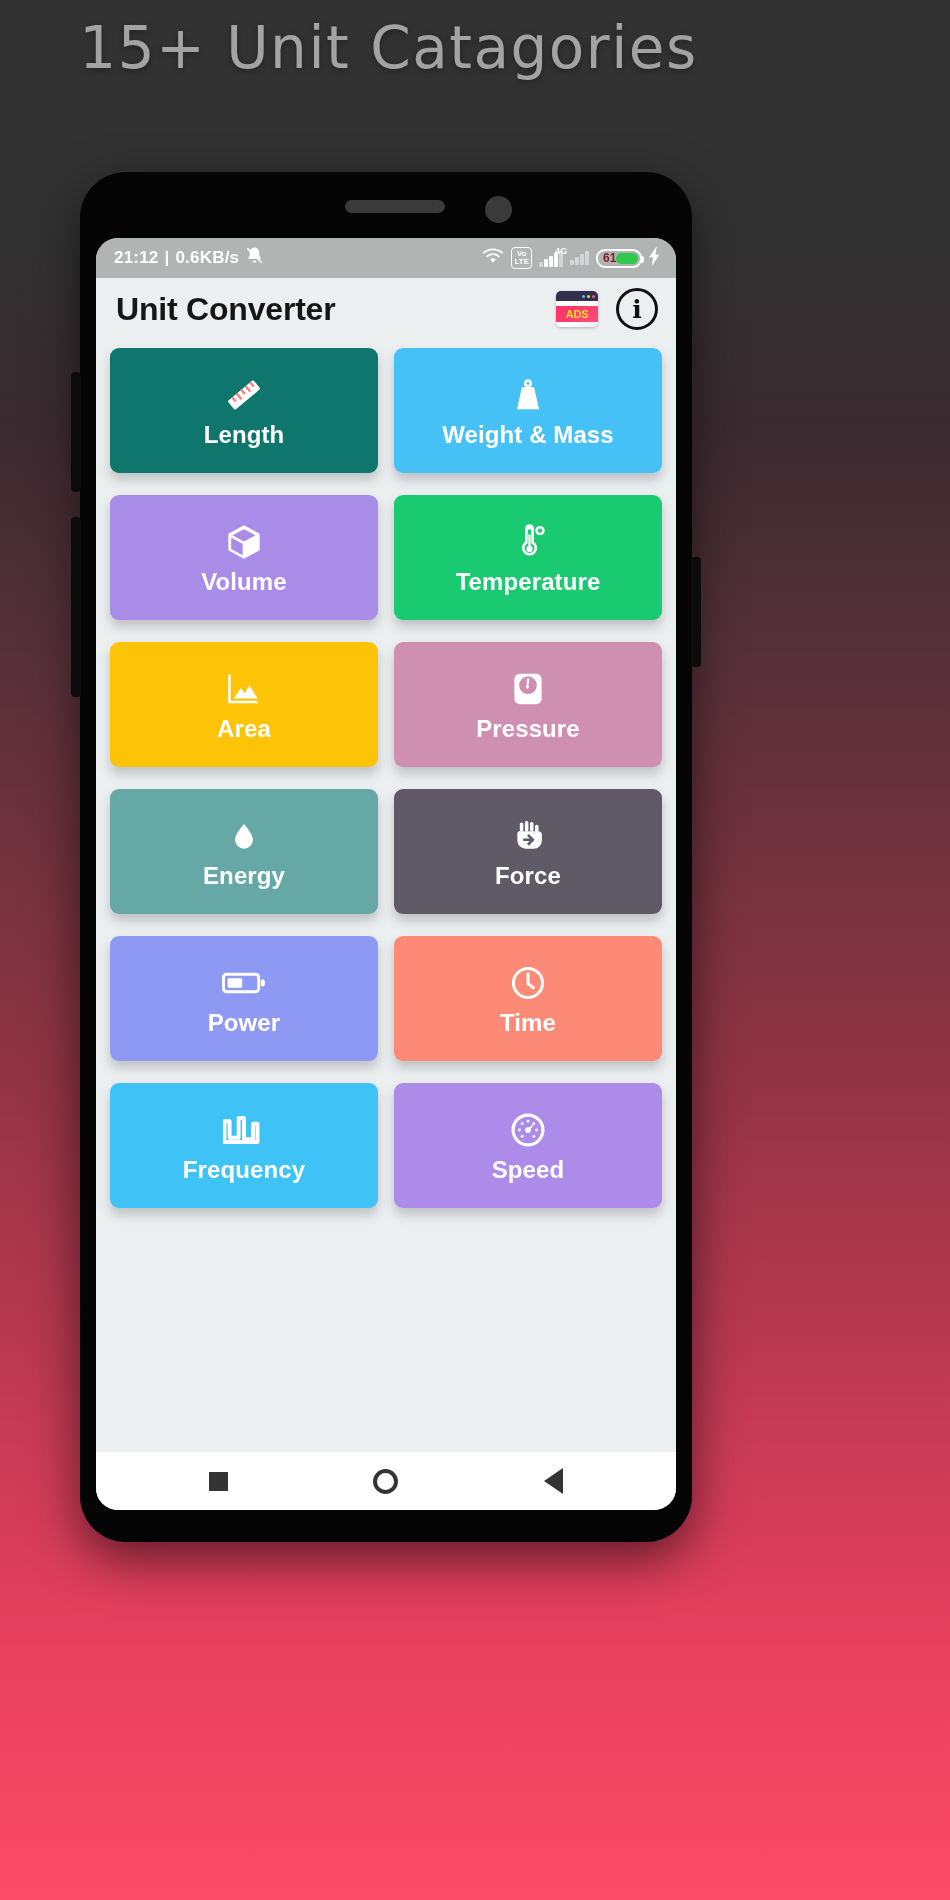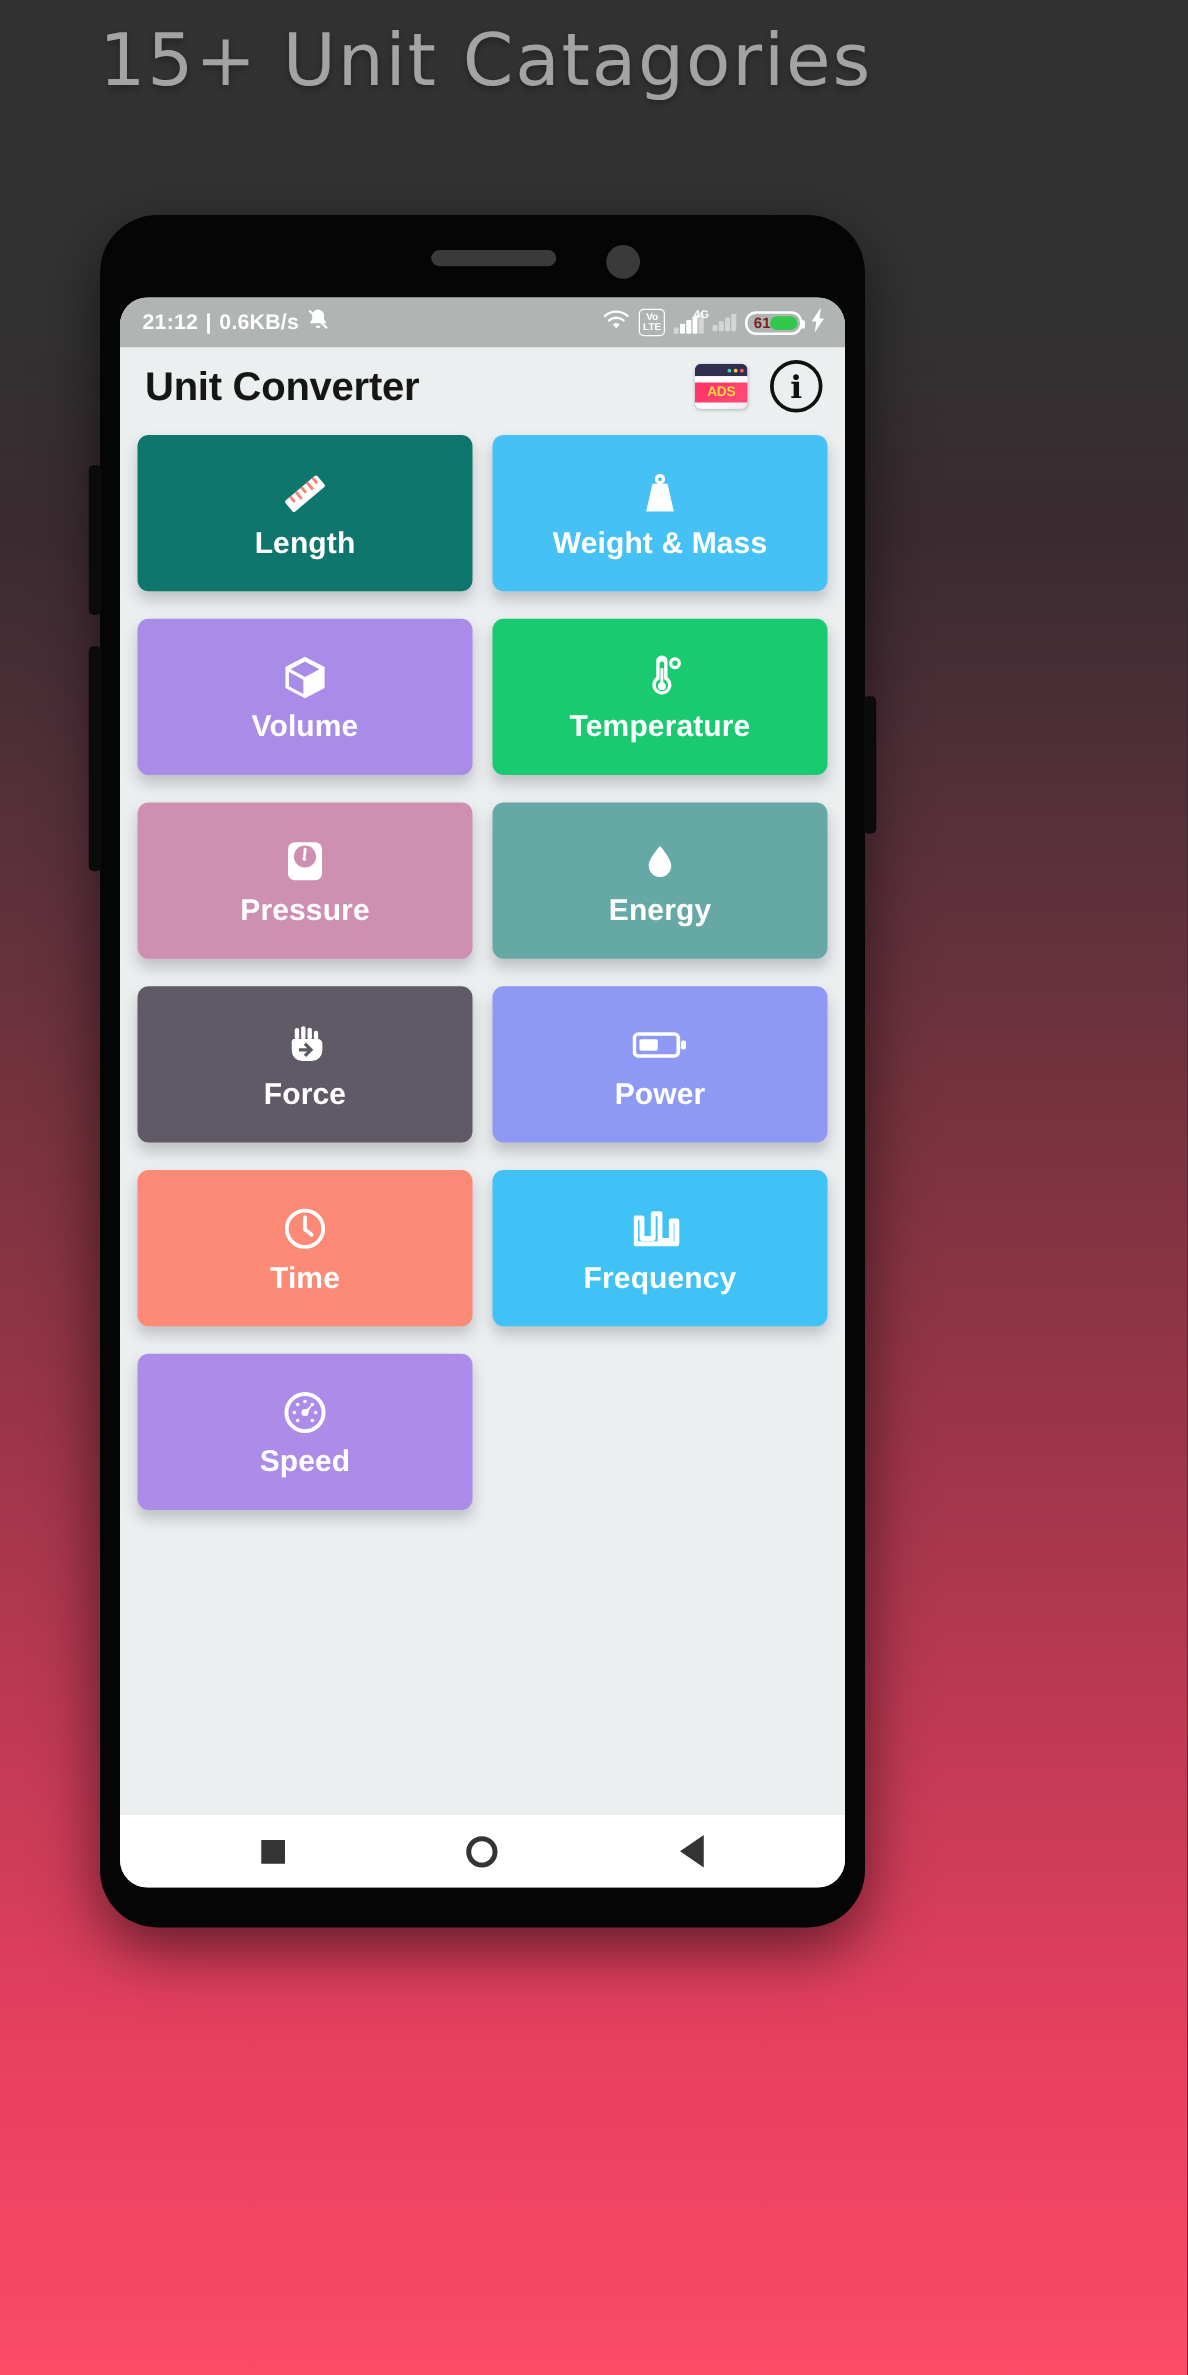--- a/index.html
+++ b/index.html
@@ -317,20 +317,29 @@
           <svg width="36" height="40" viewBox="0 0 24 24">
               <path d="M10 3.2a3 3 0 0 1 6 0v8.6a5.1 5.1 0 1 1-6 0V3.2zm3 .3a1.2 1.2 0 0 0-1.2 1.2v8.2l-.6.4a3.3 3.3 0 1 0 3.6 0l-.6-.4V4.7A1.2 1.2 0 0 0 13 3.5z"></path>
               <circle cx="13" cy="16.6" r="2.1"></circle>
               <rect x="12.2" y="7" width="1.6" height="9"></rect>
               <circle cx="20" cy="4.4" r="2.3" fill="none" stroke="#fff" stroke-width="1.7"></circle>
             </svg>
         </span>
         <span class="tile-label">Temperature</span>
       </div>
 
+      <div class="tile" style="background:#fcc307">
+        <span class="tile-icon">
+          <svg width="40" height="38" viewBox="0 0 24 24">
+              <path d="M3.6 3v16.4h17V21H2V3h1.6z"></path>
+              <path d="M20.6 18H5.6l4.3-6.4 2.5 3 3.1-4.8 5.1 8.2z"></path>
+            </svg>
+        </span>
+        <span class="tile-label">Area</span>
+      </div>
 
       <div class="tile" style="background:#cf8fb1">
         <span class="tile-icon">
           <svg width="38" height="40" viewBox="0 0 24 24">
               <rect x="3.4" y="2.4" width="17.2" height="19.2" rx="3.4"></rect>
               <circle cx="12" cy="9.6" r="5.6" fill="#cf8fb1"></circle>
               <path d="M12 5.2c.55 0 .9.45.82 1l-.55 3.85a.95.95 0 1 1-1.15-.07l.2-3.9c.04-.5.3-.88.68-.88z" fill="#fff"></path>
             </svg>
         </span>
         <span class="tile-label">Pressure</span>

